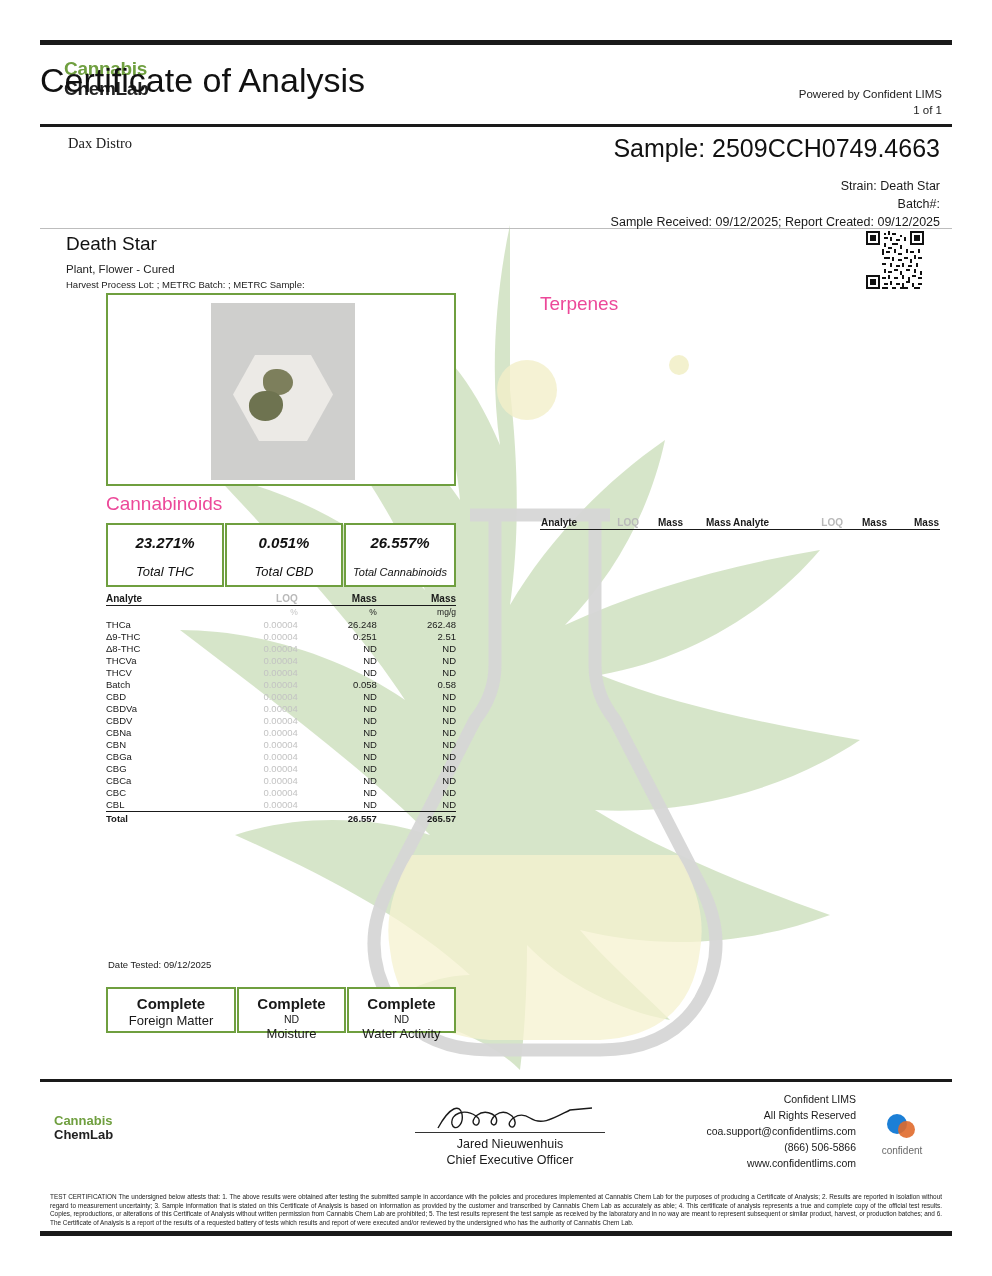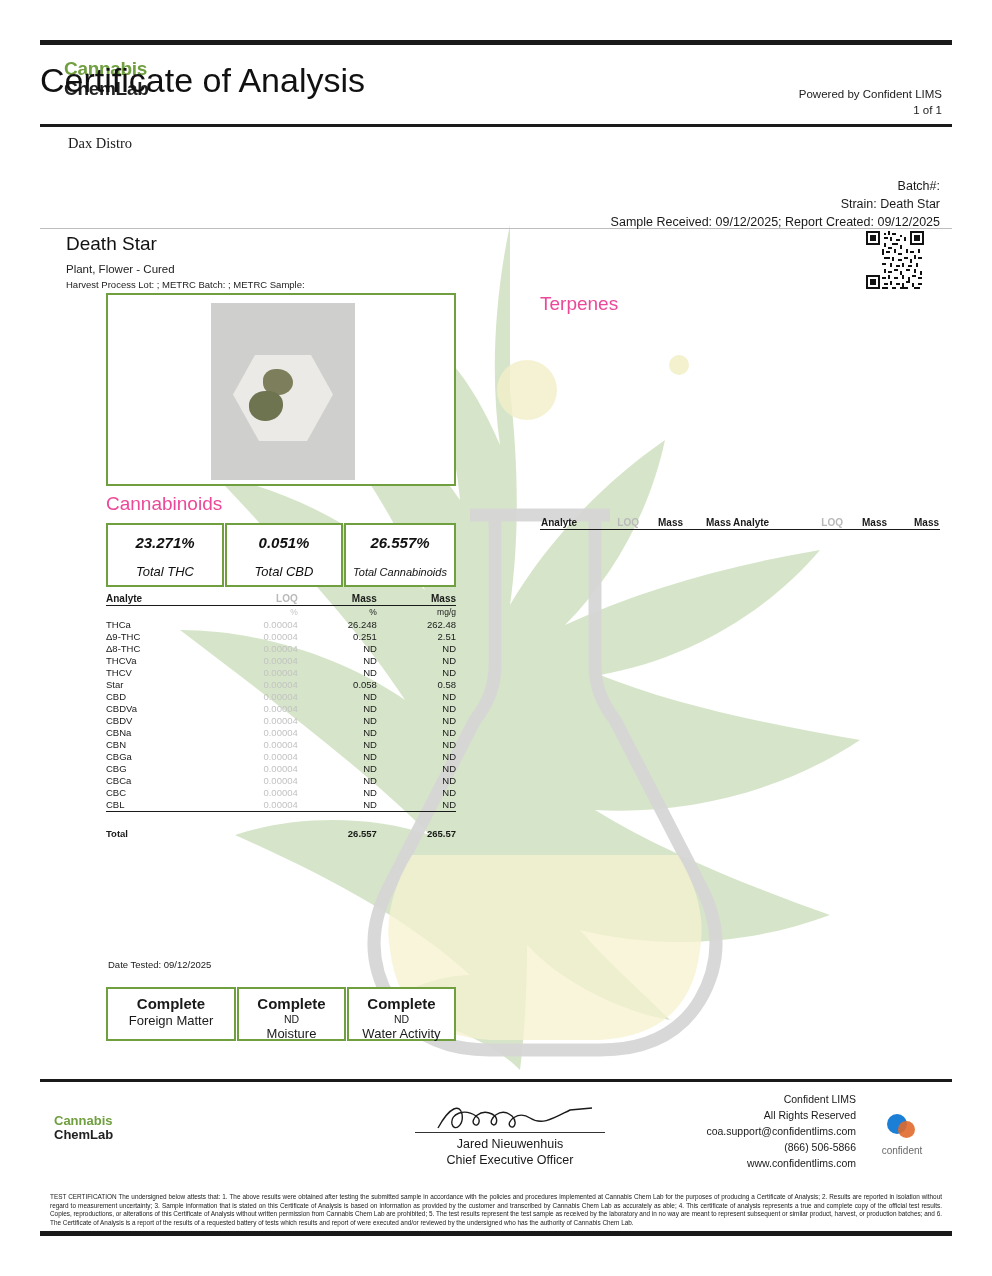--- a/index.html
+++ b/index.html
@@ -122,28 +122,28 @@
     border-bottom: 1.5px solid #1a1a1a;
   }
   .cantable th.analyte { text-align: left; }
   .cantable th.loq { color: #b9b9b9; }
   .cantable td { padding: 0.5px 0; font-size: 9.5px; }
   .cantable td.analyte { text-align: left; }
   .cantable td.num { text-align: right; }
   .cantable td.loq { text-align: right; color: #c3c3c3; }
   .cantable tr.units td { font-size: 8.5px; text-align: right; padding-bottom: 2px; }
   .cantable tr.units td.analyte { text-align: left; }
-  .cantable tr.total td { font-weight: bold; border-top: 1.5px solid #1a1a1a; padding-top: 16px;}
+  .cantable tr.total td { font-weight: bold; border-top: 1.5px solid #1a1a1a; padding-top: 1px;}
   .date-tested {
     position: absolute; left: 68px; top: 666px; font-size: 9.5px; color: #1a1a1a;
   }
 
   .bottom-stats { position: absolute; left: 66px; top: 694px; width: 350px; height: 62px; }
   .bstat {
-    position: absolute; top: 0; height: 54px; border: 2px solid #6f9f3f; background: #fff;
+    position: absolute; top: 0; height: 46px; border: 2px solid #6f9f3f; background: #fff;
     text-align: center;
   }
   .bstat:nth-child(1) { left: 0px;   width: 130px; }
   .bstat:nth-child(2) { left: 131px; width: 109px; }
   .bstat:nth-child(3) { left: 241px; width: 109px; }
   .bstat .v { margin-top: 6px; font-size: 15px; font-weight: bold; }
   .bstat .m { font-size: 10.5px; margin-top: 1px; }
   .bstat .l { font-size: 13px; margin-top: 1px; }
 
   
@@ -226,23 +226,24 @@
     </div>
     <div class="doc-title">Certificate of Analysis</div>
     <div class="powered">
       <div>Powered by Confident LIMS</div>
       <div>1 of 1</div>
     </div>
   </div>
 
   <div class="sampleblock">
     <div class="client">Dax Distro</div>
+    <div class="sample-id">Sample: 2509CCH0749.4663</div>
     <div class="meta">
+      <div>Strain: Death Star</div>
       <div>Batch#:</div>
-      <div>Strain: Death Star</div>
       <div>Sample Received: 09/12/2025; Report Created: 09/12/2025</div>
     </div>
   </div>
 
   <div class="product">
     <div class="prod-name">Death Star</div>
     <div class="prod-type">Plant, Flower - Cured</div>
     <div class="prod-lot">Harvest Process Lot: ; METRC Batch: ; METRC Sample:</div>
     <div class="qr">
       <svg width="58" height="58" viewBox="0 0 29 29" shape-rendering="crispEdges">
@@ -393,21 +394,21 @@
               <td class="num">ND</td>
               <td class="num">ND</td>
             </tr>
             <tr>
               <td class="analyte">THCV</td>
               <td class="loq">0.00004</td>
               <td class="num">ND</td>
               <td class="num">ND</td>
             </tr>
             <tr>
-              <td class="analyte">Star</td>
+              <td class="analyte">Batch</td>
               <td class="loq">0.00004</td>
               <td class="num">0.058</td>
               <td class="num">0.58</td>
             </tr>
             <tr>
               <td class="analyte">CBD</td>
               <td class="loq">0.00004</td>
               <td class="num">ND</td>
               <td class="num">ND</td>
             </tr>

